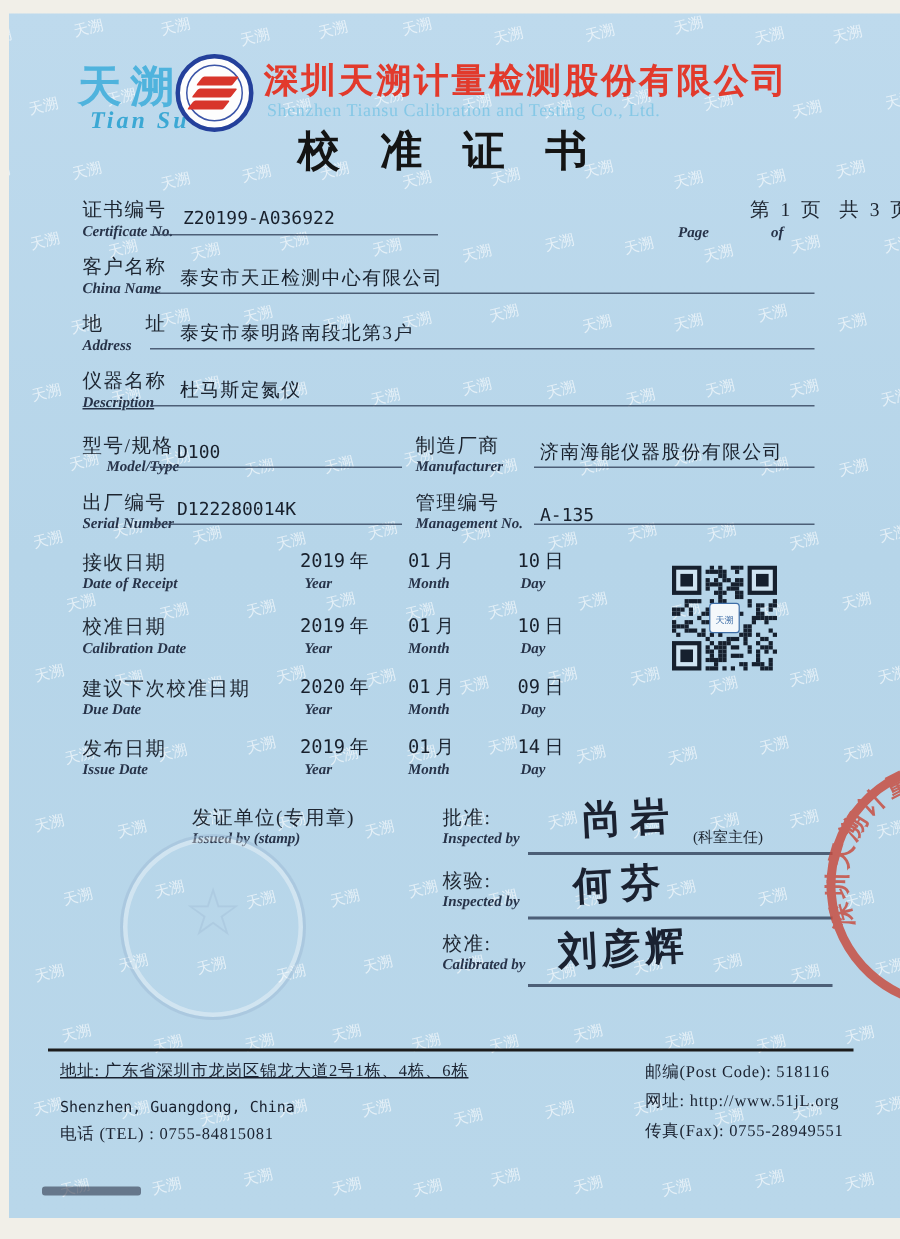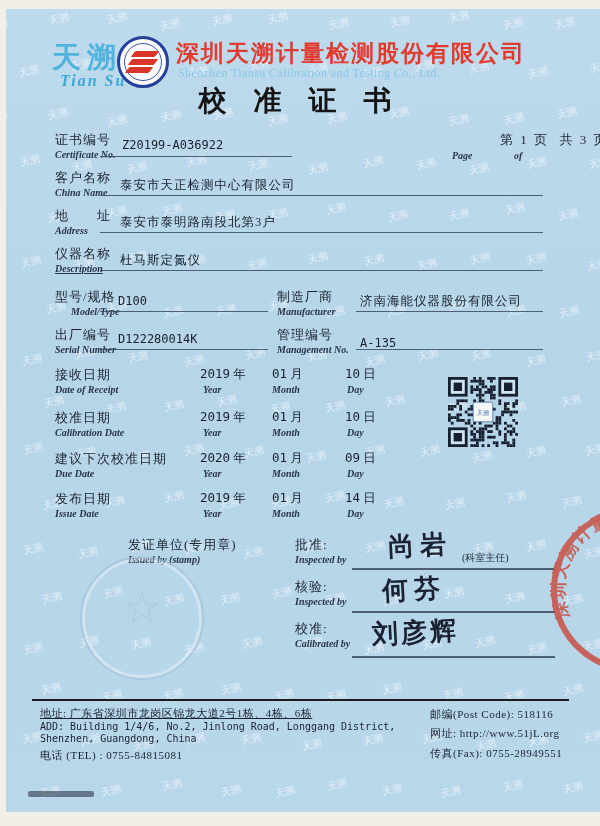--- a/index.html
+++ b/index.html
@@ -555,21 +555,20 @@
         </defs>
       <text fill="#c94b3d" font-size="17" font-weight="bold" letter-spacing="2">
         <textPath href="#arcp" startOffset="4">深圳天溯计量检测股份有限公司</textPath>
       </text>
       <text x="90" y="122" fill="#c94b3d" font-size="16" font-weight="bold" text-anchor="middle" letter-spacing="2">证书专用章</text>
       <text x="90" y="148" fill="#c94b3d" font-size="9" text-anchor="middle">★★★★★</text>
     </svg>
 
     <div class="foot-line"></div>
     <div class="ftcn" style="left:40px;top:706px;text-decoration:underline;">地址: 广东省深圳市龙岗区锦龙大道2号1栋、4栋、6栋</div>
-    <div class="ften" style="left:40px;top:721px;">ADD: Building 1/4/6, No.2, Jinlong Road, Longgang District,</div>
     <div class="ften" style="left:40px;top:733px;">Shenzhen, Guangdong, China</div>
     <div class="ftcn" style="left:40px;top:748px;">电话 (TEL) : 0755-84815081</div>
     <div class="ftcn" style="left:430px;top:707px;">邮编(Post Code): 518116</div>
     <div class="ftcn" style="left:430px;top:726px;">网址: http://www.51jL.org</div>
     <div class="ftcn" style="left:430px;top:746px;">传真(Fax): 0755-28949551</div>
 
     <div class="scan-mark"></div>
   </div>
 </div>
 

